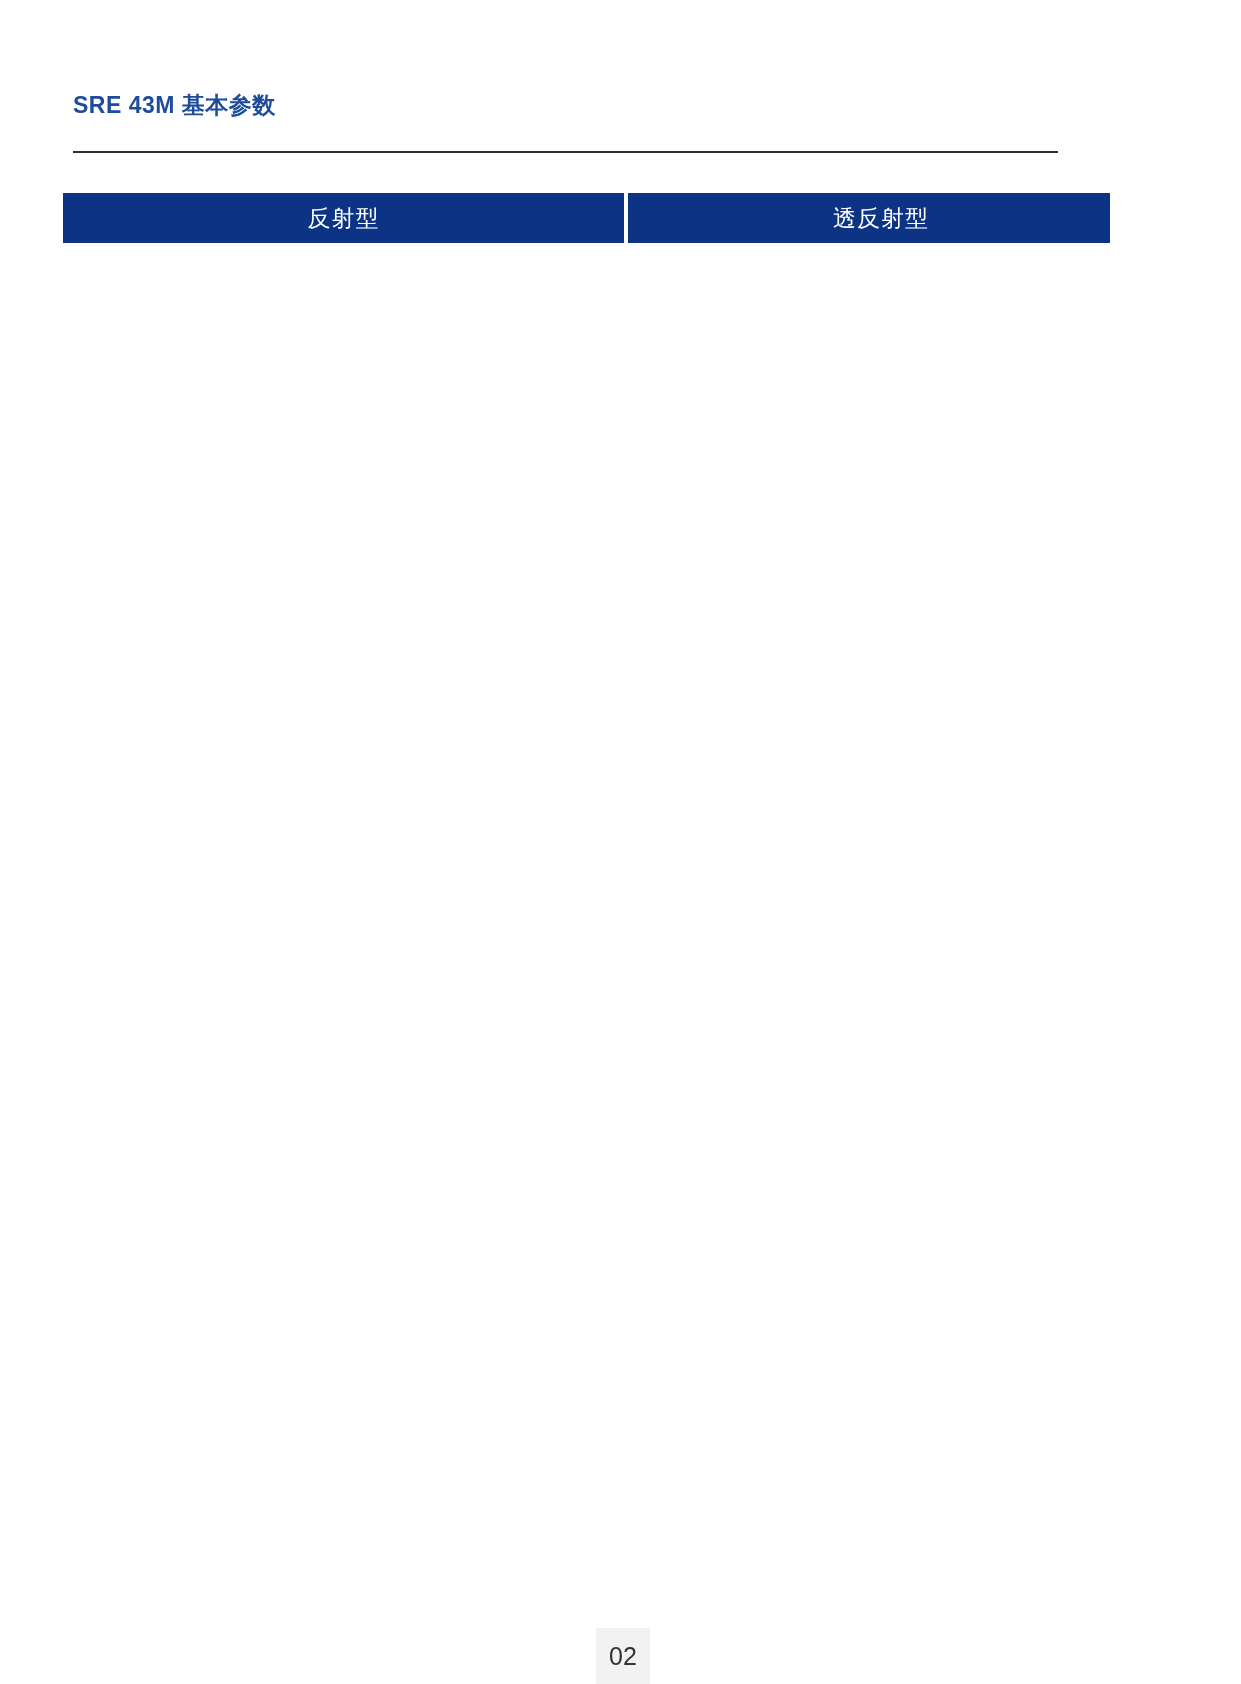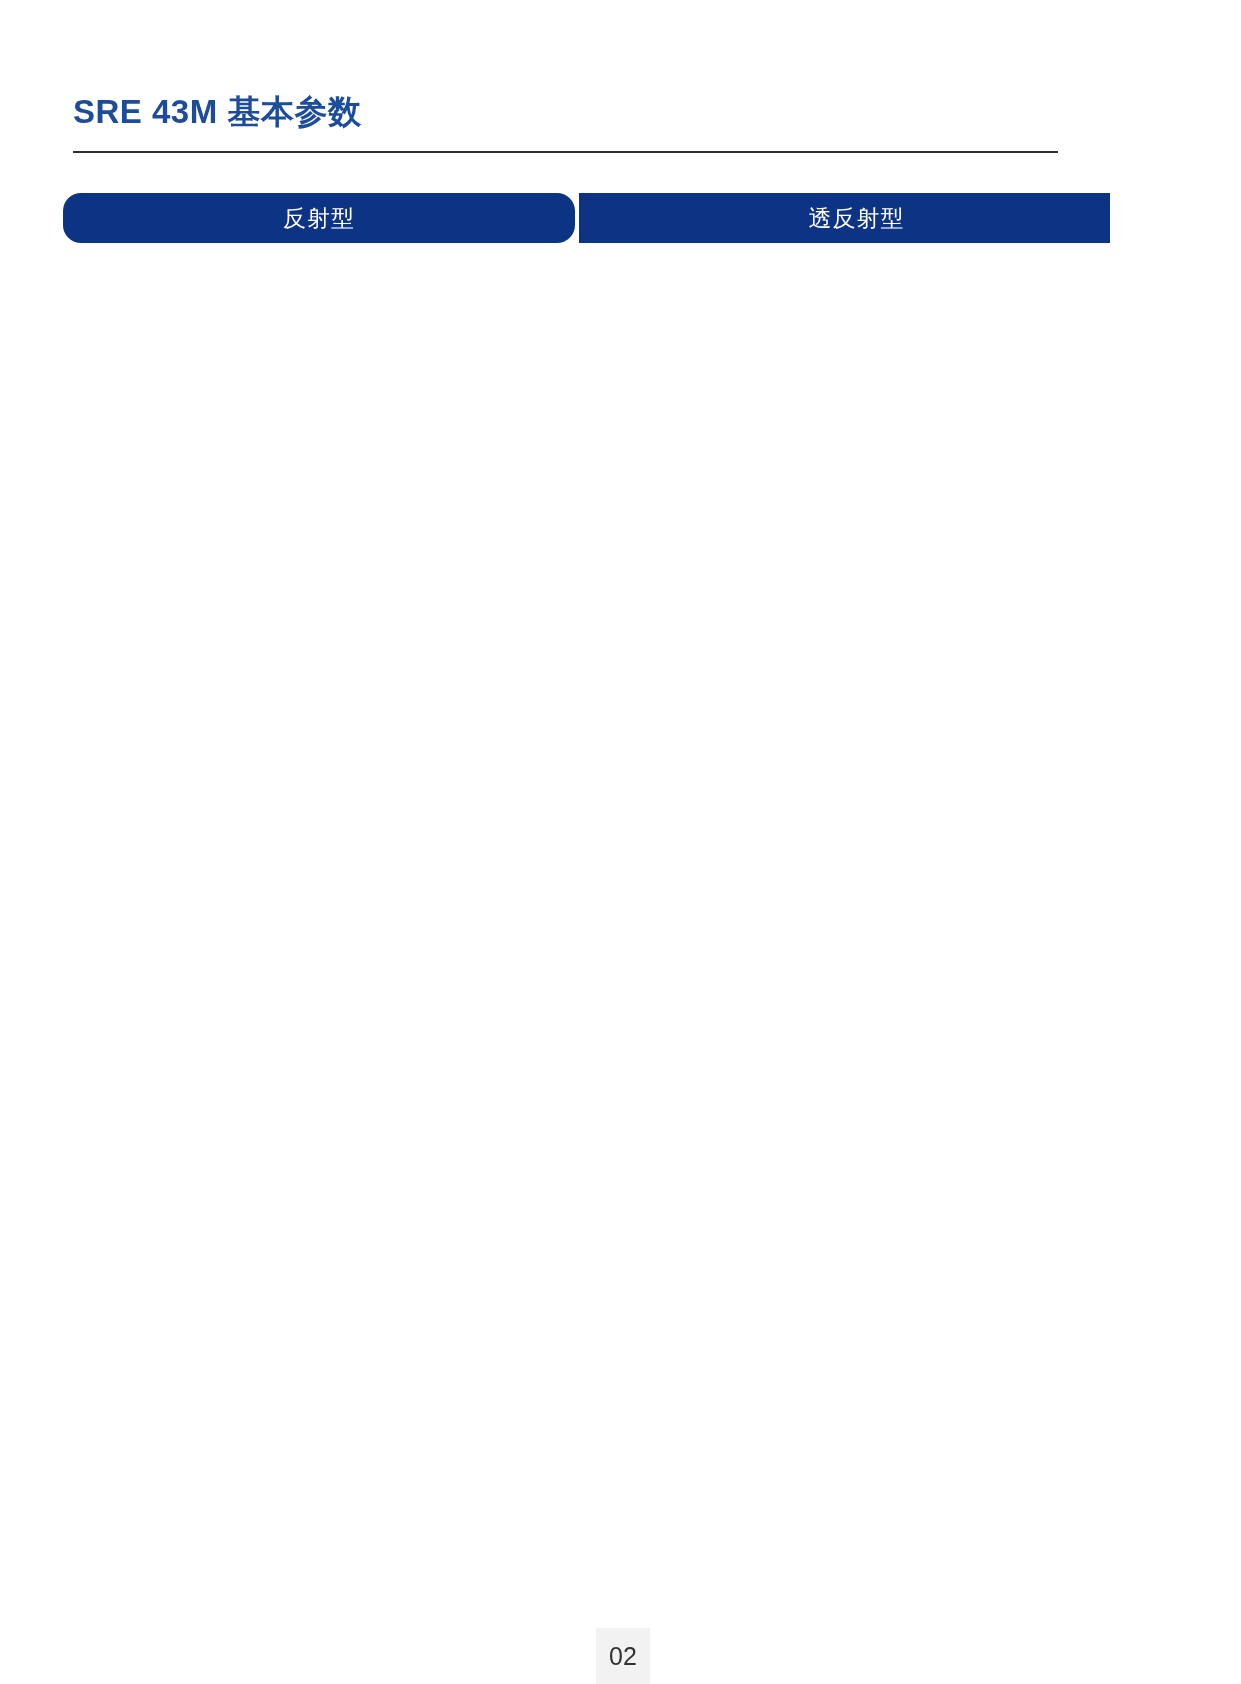--- a/index.html
+++ b/index.html
@@ -6,42 +6,42 @@
   html,body { background:#ffffff; }
   .page {
     position:relative;
     width:1241px; height:1684px;
     background:#ffffff;
     font-family:"Liberation Sans", sans-serif;
     overflow:hidden;
   }
   .doc-title {
     position:absolute; left:73px; top:90px;
-    font-size:33px; font-weight:bold;
+    font-size:23px; font-weight:bold;
     color:var(--title-color,#1d4c9a);
     letter-spacing:0.5px;
     white-space:nowrap;
   }
   .title-rule {
     position:absolute; left:73px; top:151px;
     width:985px; height:2px;
     background:var(--rule-color,#2f2f2f);
   }
   .table-wrap {
     position:absolute; left:63px; top:193px; width:1047px;
   }
   .thead { display:flex; gap:4px; margin-bottom:3px; }
   .th {
     height:50px;
     background:var(--header-bg,#0d3484);
     color:#ffffff; font-size:23px;
     display:flex; align-items:center; justify-content:center;
     letter-spacing:1px;
   }
-  .th.left  { width:512px;border-radius:18px; }
+  .th.left  { width:561px; }
   .th.right { flex:1;padding-left:24px; }
   table.spec {
     width:1047px; border-collapse:collapse; table-layout:fixed;
   }
   .page-number-box {
     position:absolute; left:596px; top:1628px;
     width:54px; height:56px;
     background:#f2f2f2;
     color:#333333;
     font-size:25px;

